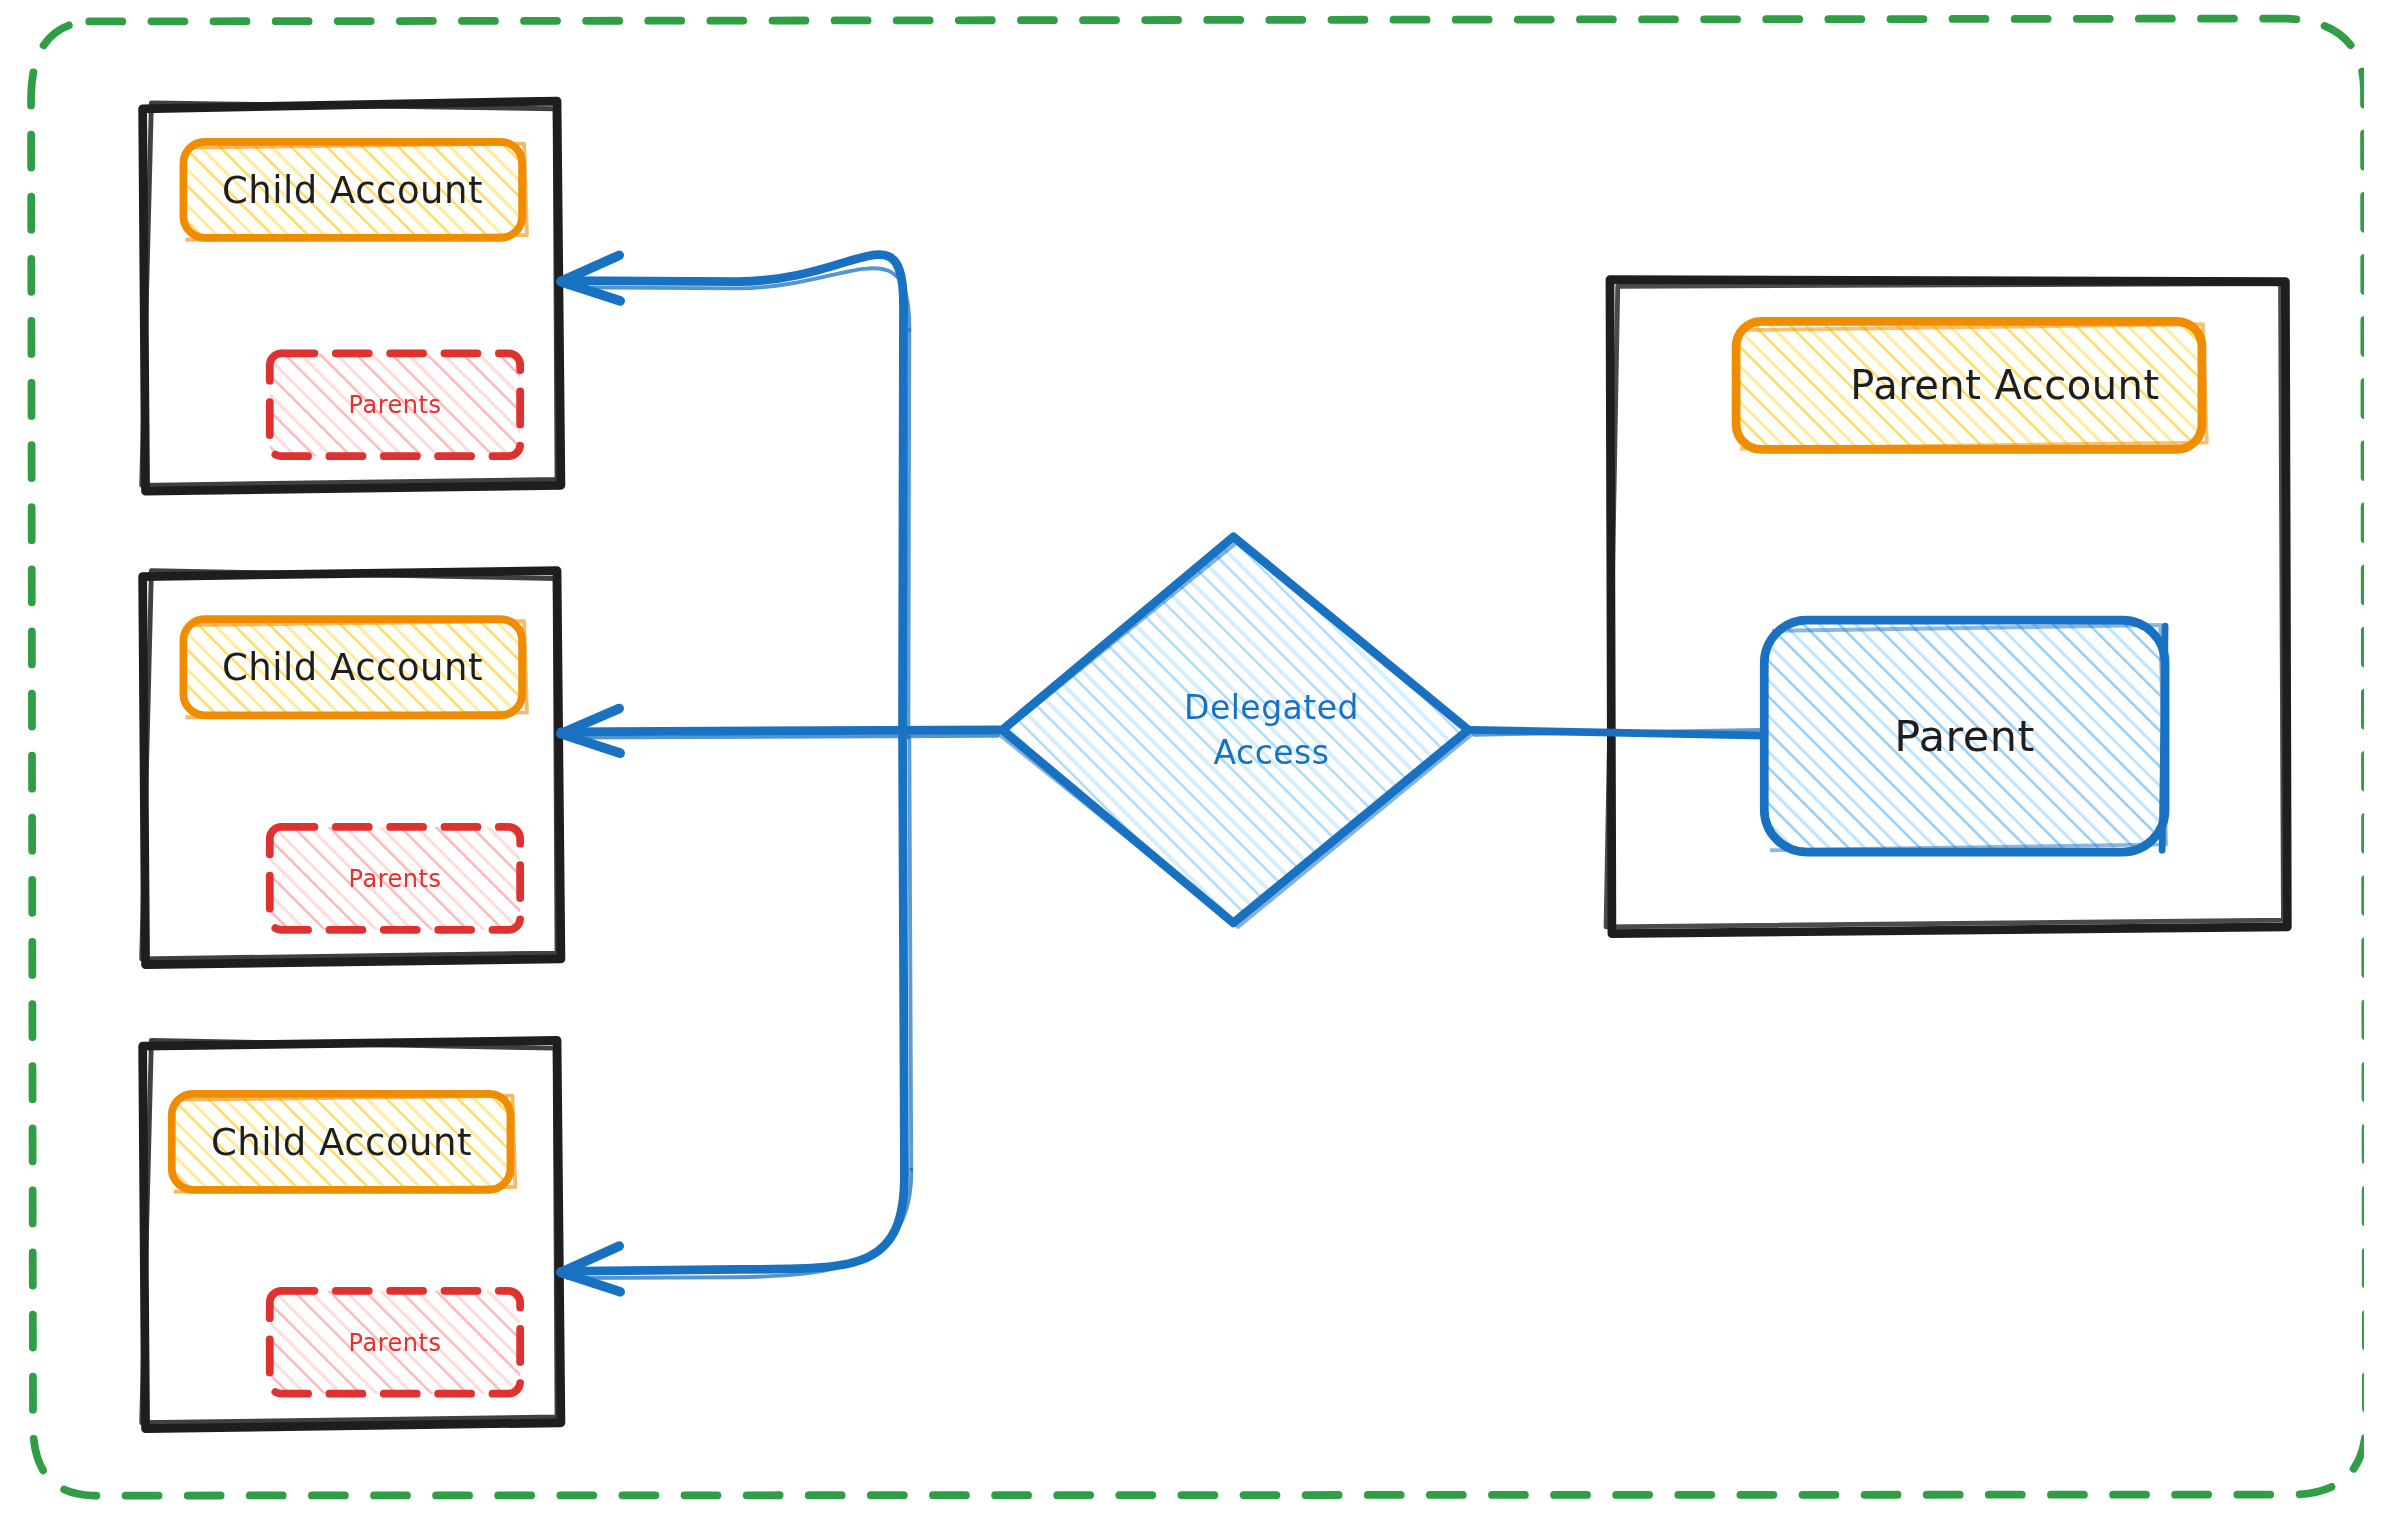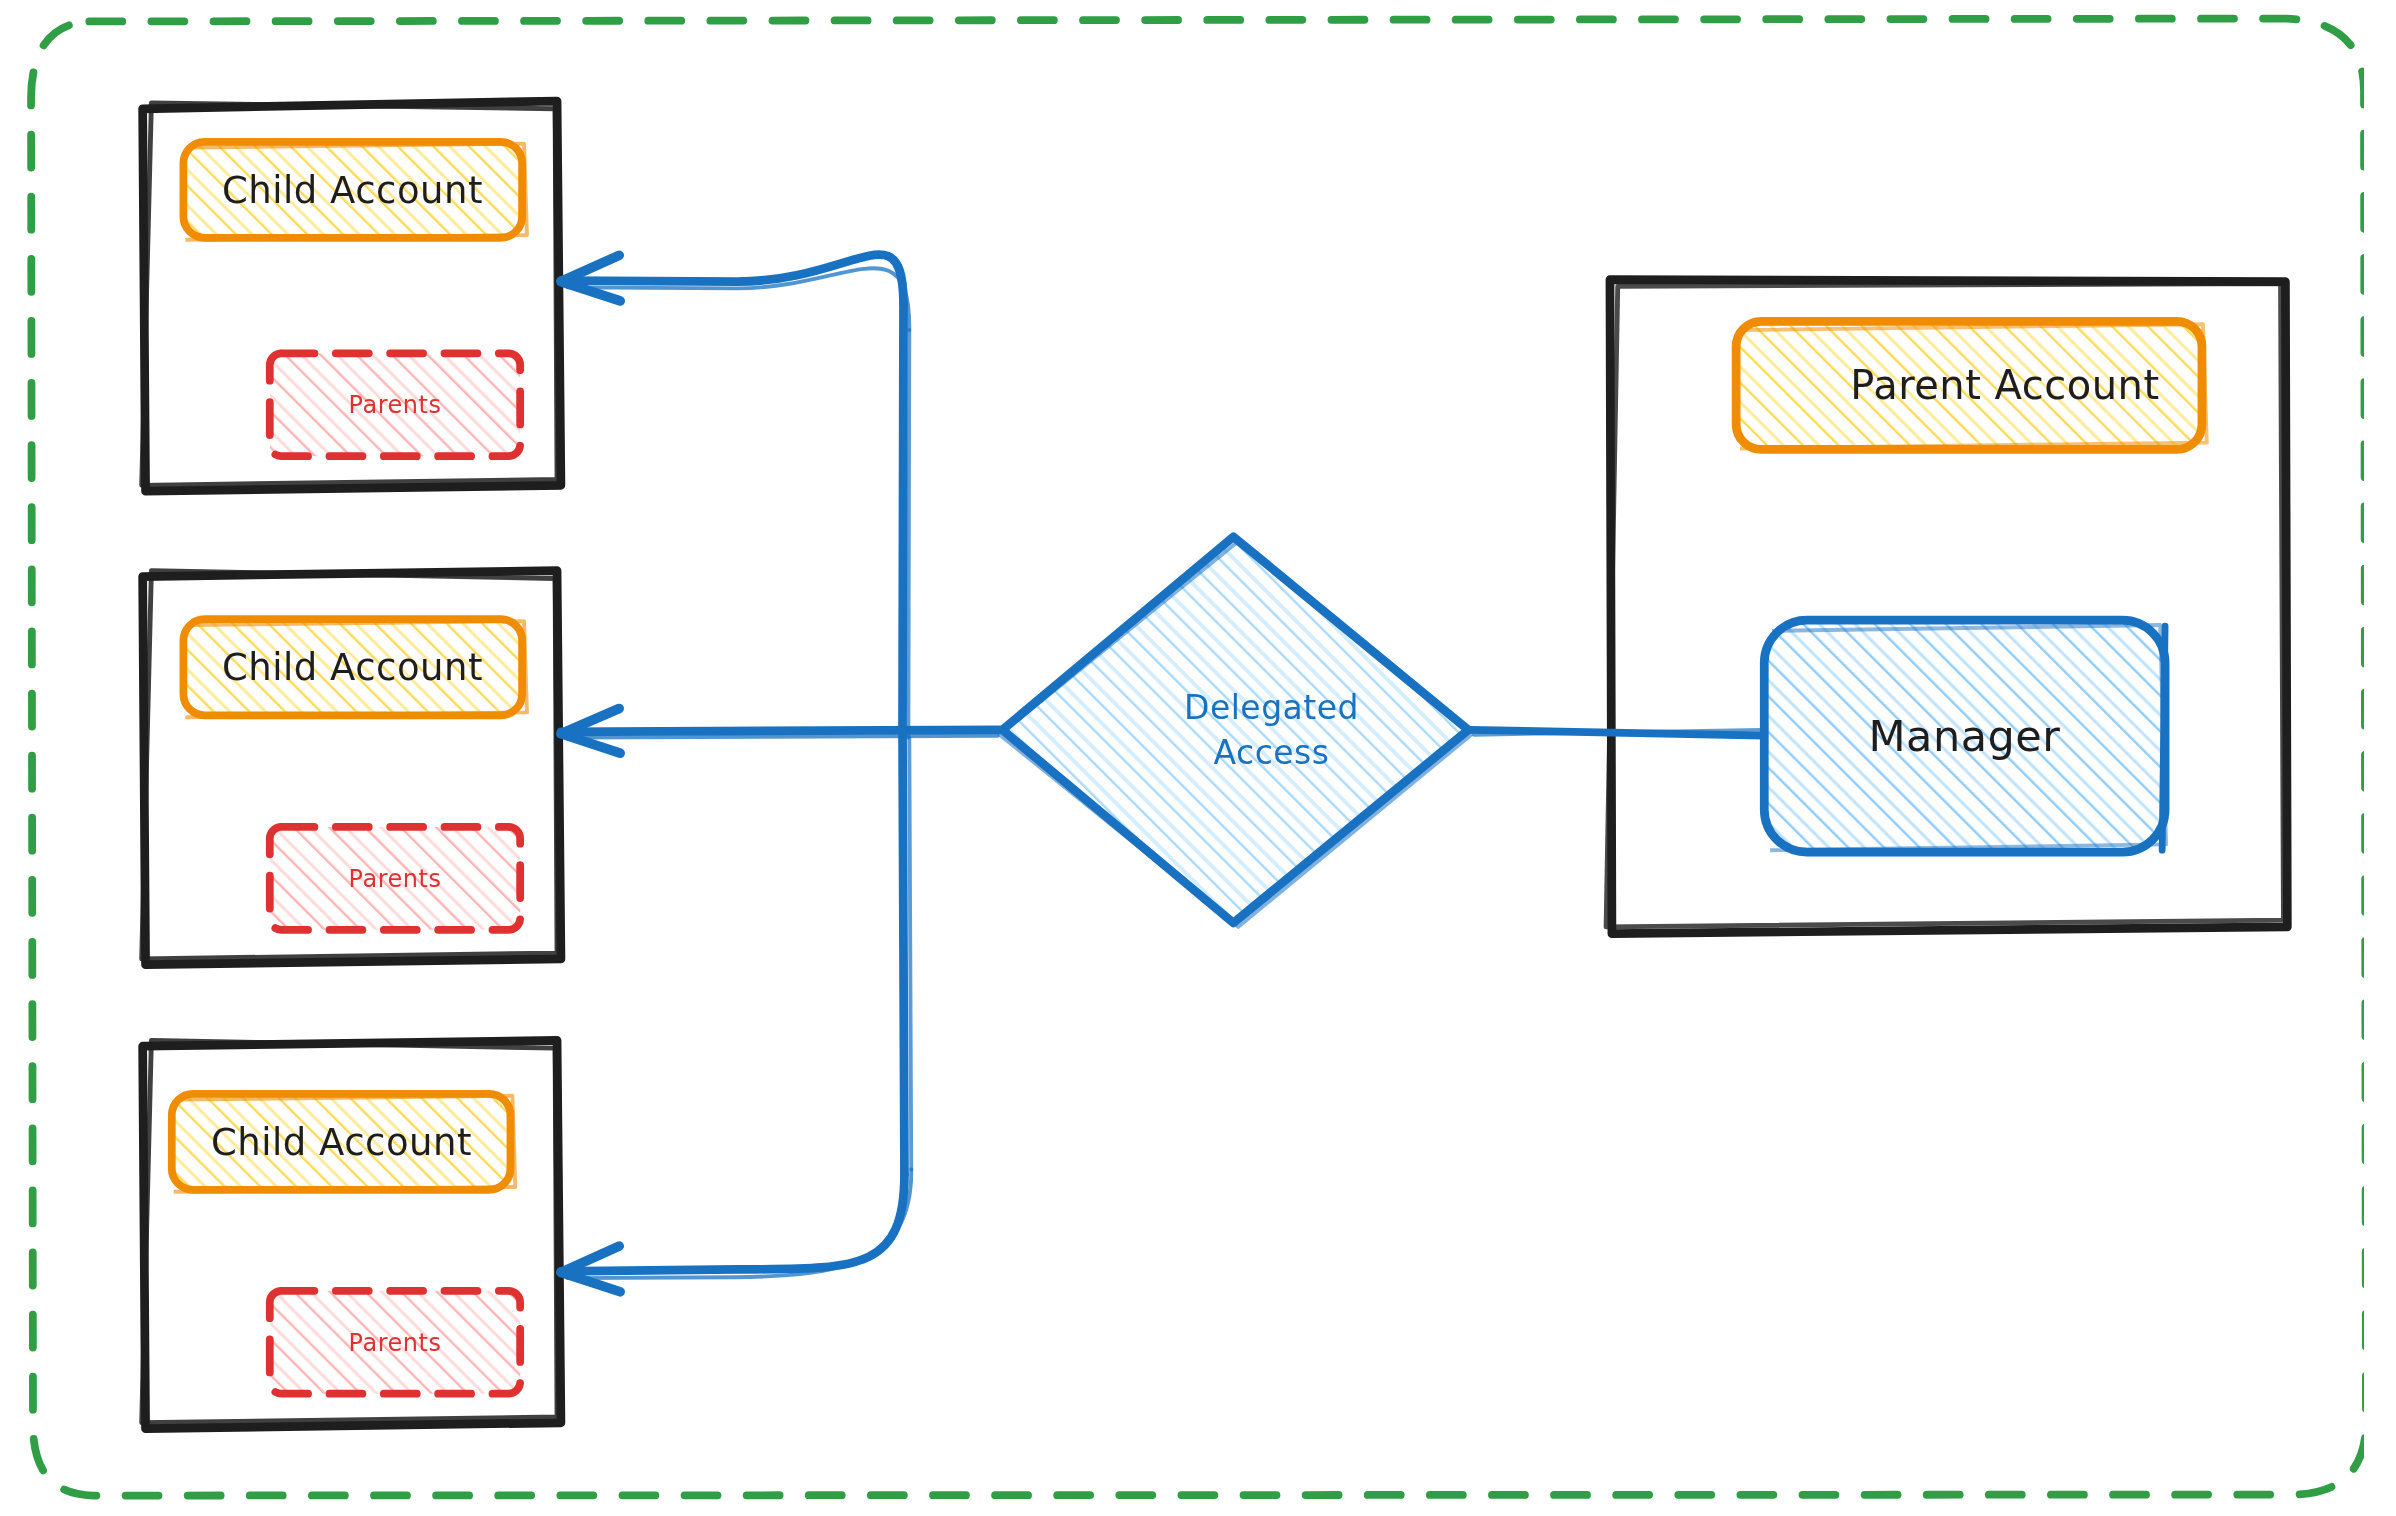--- a/index.html
+++ b/index.html
@@ -195,21 +195,21 @@
   <div class="lbl lbl-child-account" style="left:183px; top:142px; width:339px; height:96px;">Child Account</div>
   <div class="lbl lbl-parents" style="left:270px; top:353px; width:250px; height:103px;">Parents</div>
 
   <div class="lbl lbl-child-account" style="left:183px; top:619px; width:339px; height:96px;">Child Account</div>
   <div class="lbl lbl-parents" style="left:270px; top:827px; width:250px; height:103px;">Parents</div>
 
   <div class="lbl lbl-child-account" style="left:172px; top:1094px; width:339px; height:96px;">Child Account</div>
   <div class="lbl lbl-parents" style="left:270px; top:1291px; width:250px; height:103px;">Parents</div>
 
   <div class="lbl lbl-parent-account" style="left:1772px; top:321px; width:466px; height:128px;">Parent Account</div>
-  <div class="lbl lbl-manager" style="left:1764px; top:620px; width:401px; height:232px;">Manager</div>
+  <div class="lbl lbl-manager" style="left:1764px; top:620px; width:401px; height:232px;">Parent</div>
 
   <div class="lbl lbl-delegated" style="left:1097px; top:670px; width:349px; height:121px;">
     <span>Delegated</span>
     <span>Access</span>
   </div>
 
 </div>
 
 
 </body></html>

